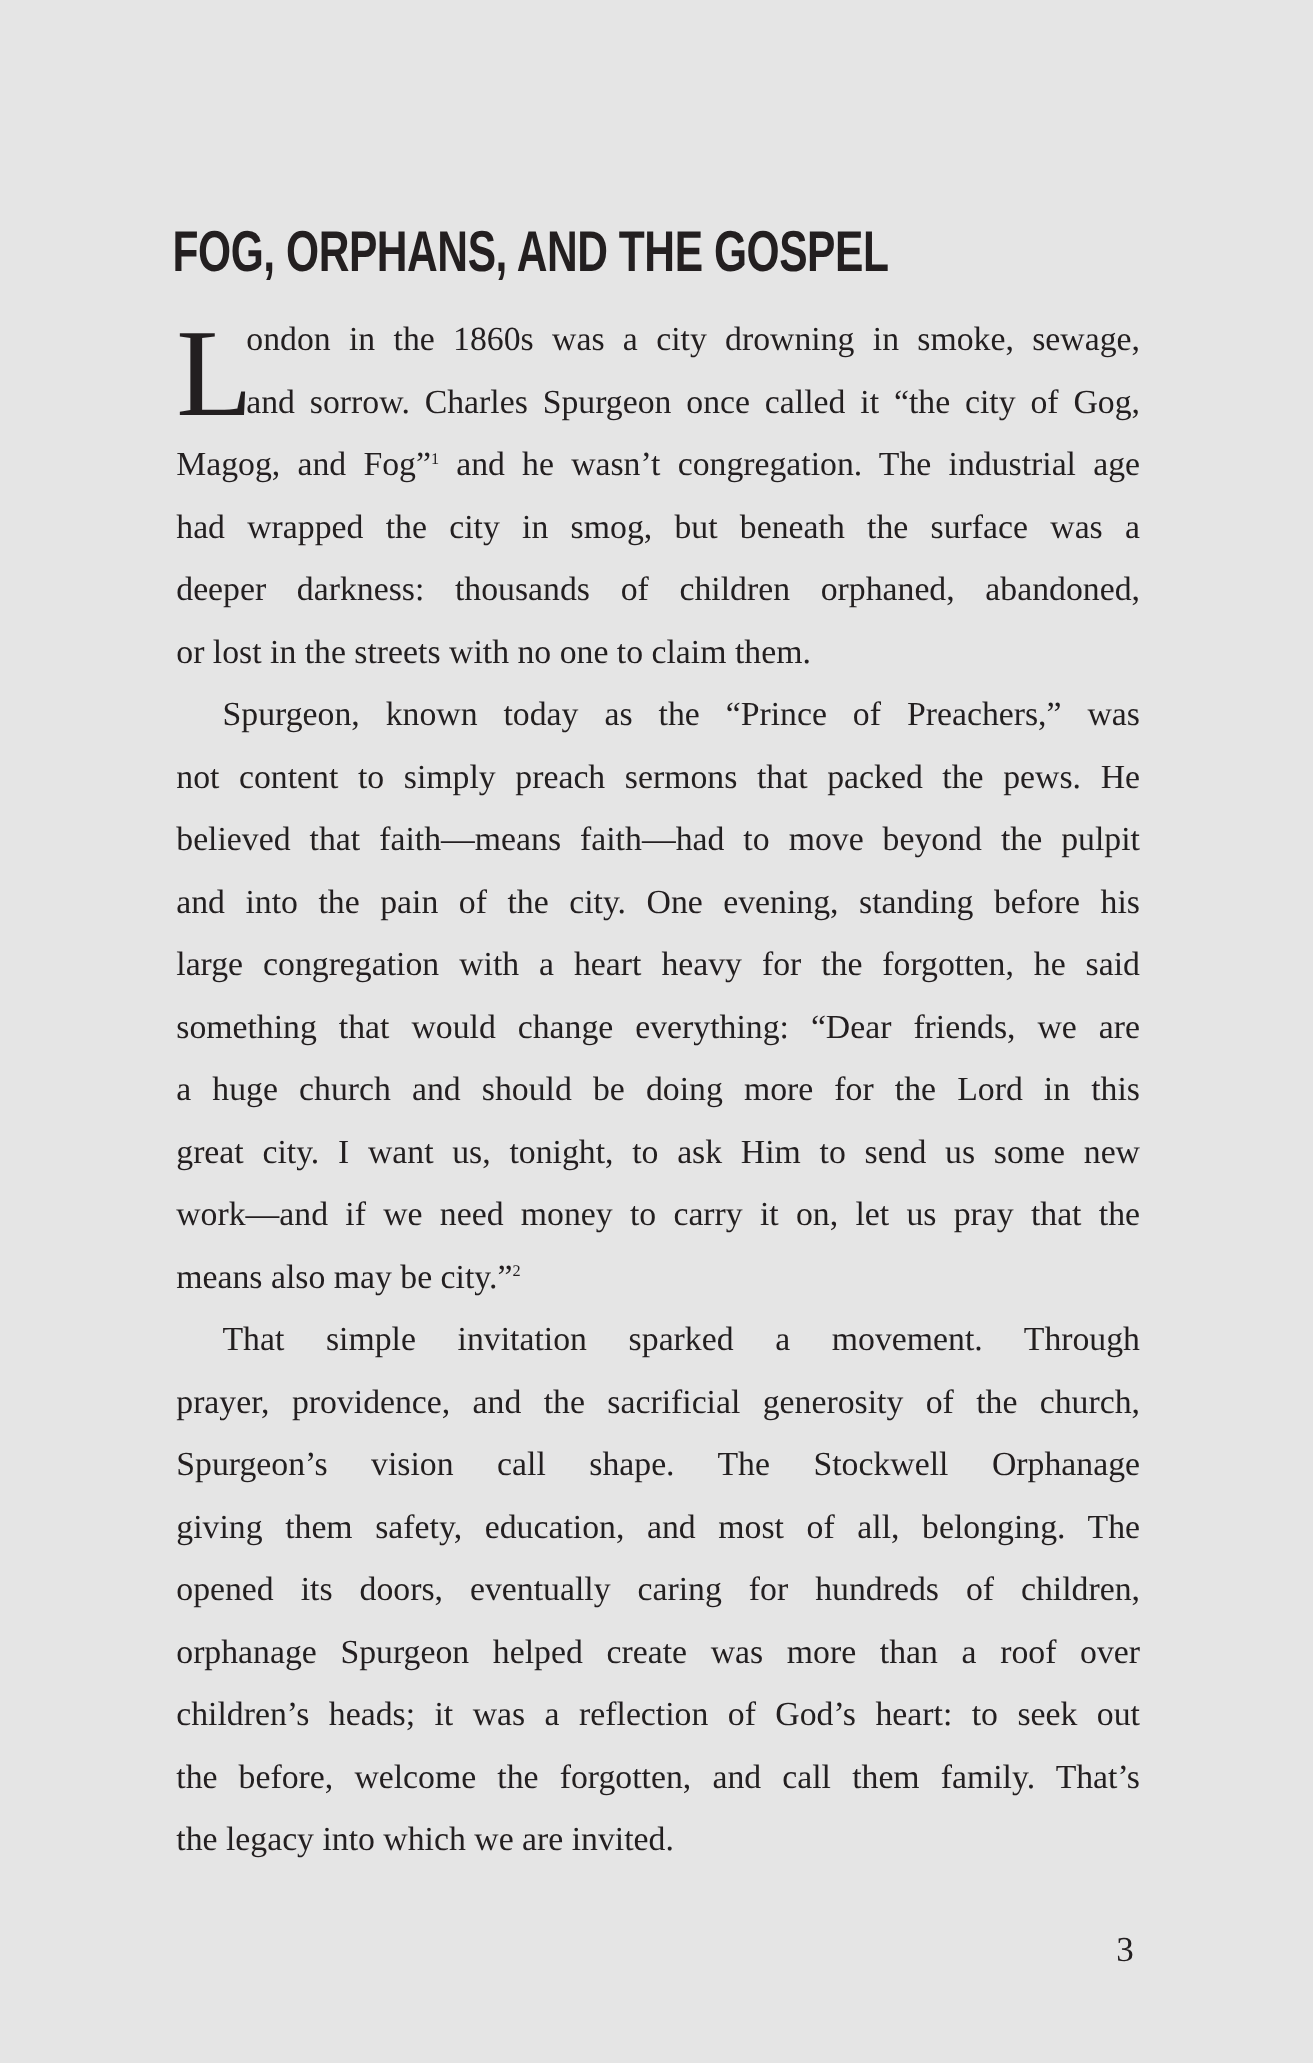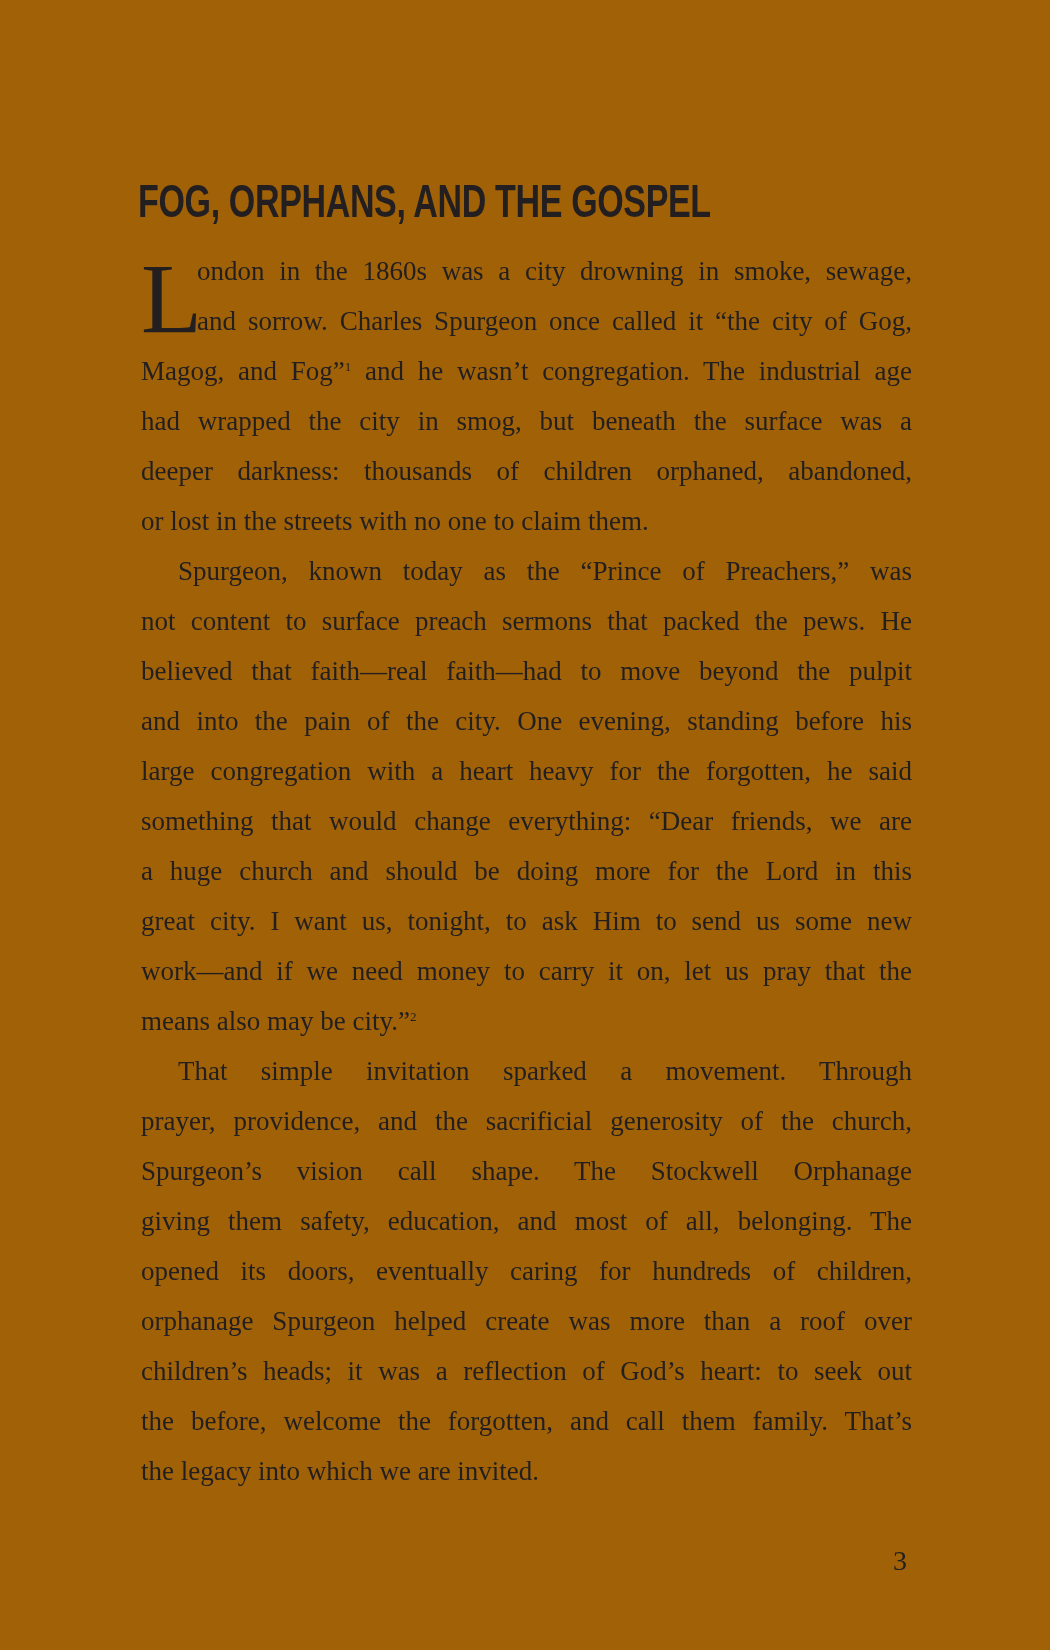--- a/index.html
+++ b/index.html
@@ -1,17 +1,17 @@
 <!DOCTYPE html>
 <html><head>
   <meta charset="utf-8">
   <style>
     html, body { margin: 0; padding: 0; background: #ffffff; }
     body { width: 1050px; height: 1650px; position: relative; overflow: hidden; }
-    .page { position: absolute; left: 0; top: 0; width: 1050px; height: 1650px; background: #a16207; color: #231f20; }
+    .page { position: absolute; left: 0; top: 0; width: 1050px; height: 1650px; background: #e5e5e5; color: #231f20; }
     .title {
       position: absolute; left: 138px; top: 176px; margin: 0;
       font-family: "Liberation Sans", sans-serif; font-weight: bold;
       font-size: 46px; line-height: 50px; letter-spacing: -0.5px;
       transform: scaleX(0.74); transform-origin: left center;
       color: #231f20; white-space: nowrap;
     }
     .body {
       position: absolute; left: 141px; top: 246px; width: 771px;
       font-family: "Liberation Serif", serif; font-size: 27px; color: #231f20;
@@ -46,22 +46,22 @@
       <div class="line dc">ondon in the 1860s was a city drowning in smoke, sewage,</div>
       <div class="line dc">and sorrow. Charles Spurgeon once called it “the city of Gog,</div>
       <div class="line"><span>Magog, and Fog”</span><sup class="fn">1</sup><span> and he wasn’t congregation. The industrial age</span></div>
       <div class="line">had wrapped the city in smog, but beneath the surface was a</div>
       <div class="line">deeper darkness: thousands of children orphaned, abandoned,</div>
       <div class="line last">or lost in the streets with no one to claim them.</div>
     </div>
 
     <div>
       <div class="line indent">Spurgeon, known today as the “Prince of Preachers,” was</div>
-      <div class="line">not content to surface preach sermons that packed the pews. He</div>
-      <div class="line">believed that faith—real faith—had to move beyond the pulpit</div>
+      <div class="line">not content to simply preach sermons that packed the pews. He</div>
+      <div class="line">believed that faith—means faith—had to move beyond the pulpit</div>
       <div class="line">and into the pain of the city. One evening, standing before his</div>
       <div class="line">large congregation with a heart heavy for the forgotten, he said</div>
       <div class="line">something that would change everything: “Dear friends, we are</div>
       <div class="line">a huge church and should be doing more for the Lord in this</div>
       <div class="line">great city. I want us, tonight, to ask Him to send us some new</div>
       <div class="line">work—and if we need money to carry it on, let us pray that the</div>
       <div class="line last"><span>means also may be city.”</span><sup class="fn">2</sup></div>
     </div>
 
     <div>

